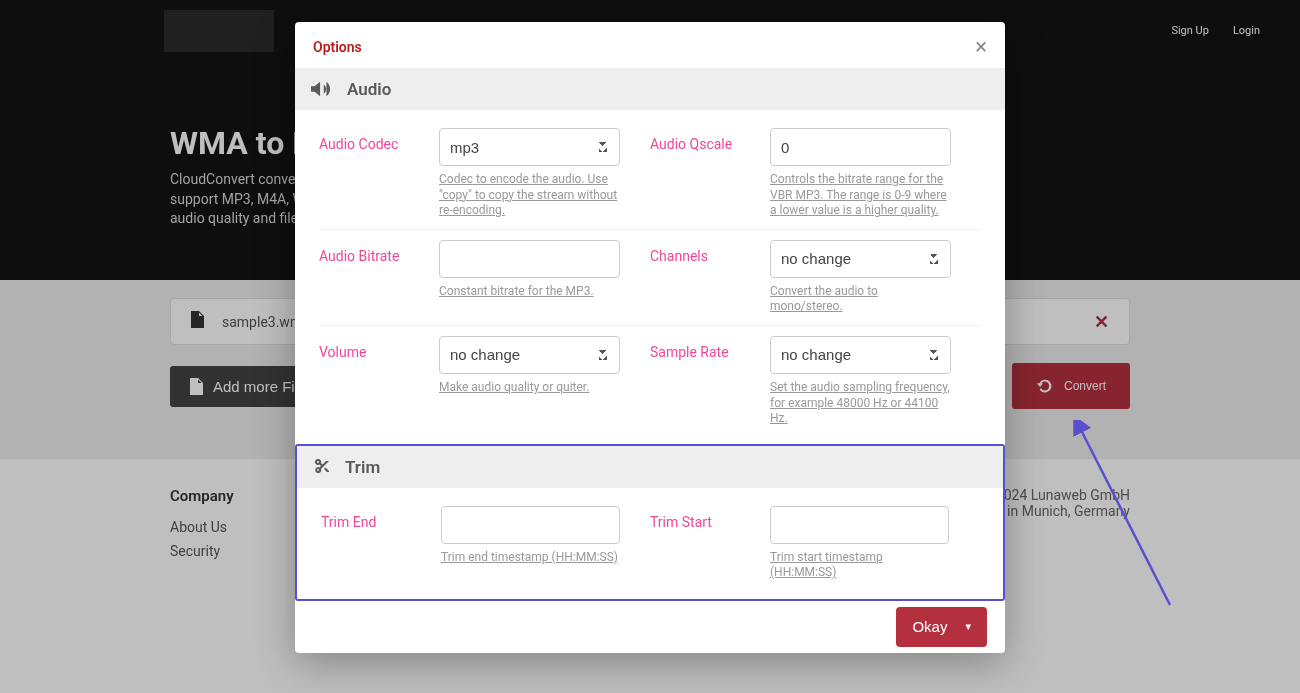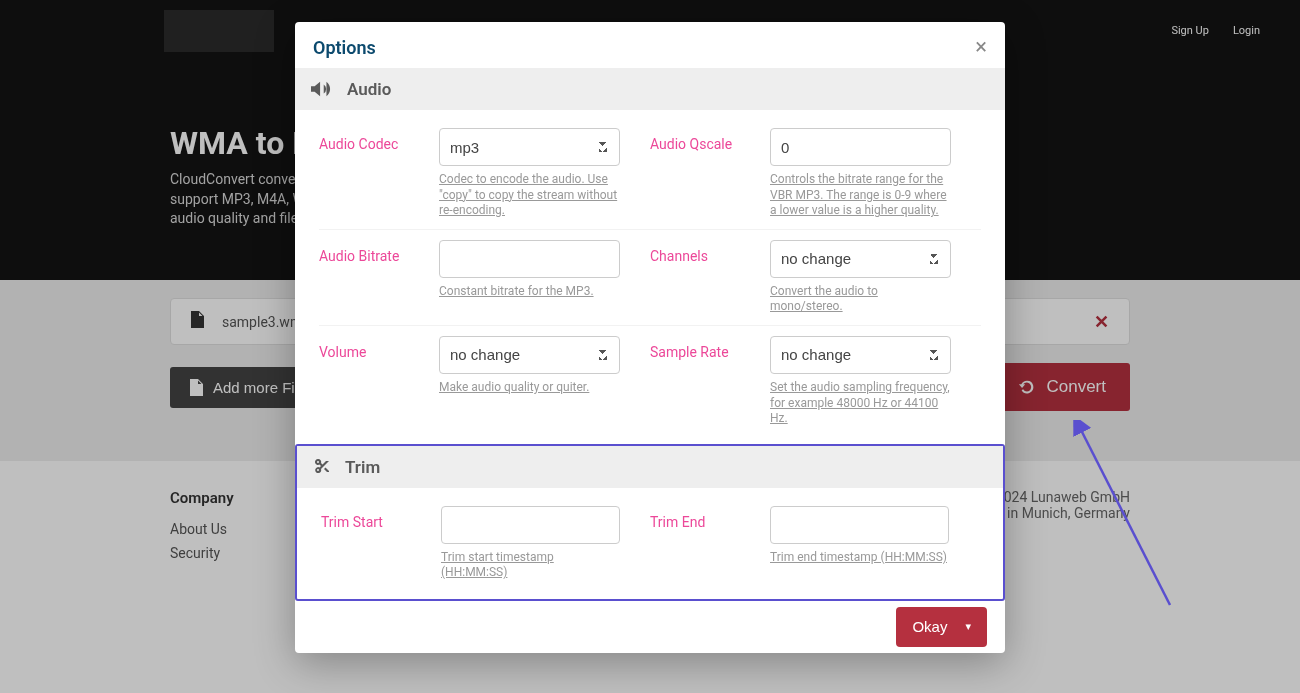--- a/index.html
+++ b/index.html
@@ -11,32 +11,32 @@
 .hero h1 { font-size: 32px; font-weight: 700; margin-bottom: 8px; }
 .hero p { color: #d9d9d9; font-size: 14px; line-height: 1.4; max-width: 320px; }
 .filearea { background: #eee; padding: 18px 170px 50px; }
 .filerow { background: #fff; border: 1px solid #dfdfdf; border-radius: 4px; display: flex; align-items: center; padding: 12px 20px; margin-bottom: 18px; }
 .filerow .fi { margin-right: 18px; }
 .filerow .fn { color: #555; font-size: 14px; }
 .filerow .fx { margin-left: auto; color: #b5303f; cursor: pointer; font-weight: 700; font-size: 18px; }
 .actions { display: flex; justify-content: space-between; align-items: center; }
 .btn { display: inline-flex; align-items: center; gap: 10px; padding: 12px 20px; border-radius: 3px; cursor: pointer; font-size: 15px; border: none; }
 .btn-dark { background: #434343; color: #fff; }
-.btn-red { background: #b5303f; color: #fff; font-size: 17px; padding: 14px 24px; }
+.btn-red { background: #b5303f; color: #fff; font-size: 12px; padding: 14px 24px; }
 .footer { padding: 28px 170px; display: flex; gap: 120px; font-size: 14px; color: #555; position: relative; }
 .footer h4 { color: #333; font-size: 15px; margin-bottom: 14px; font-weight: 600; }
 .footer a { display: block; color: #555; text-decoration: none; margin-bottom: 8px; }
 .footer .right { margin-left: auto; text-align: right; color: #666; }
 .stats { text-align: center; color: #555; font-size: 19px; padding: 16px 0 40px; }
 .stats b { color: #333; font-weight: 700; }
 
 .overlay { position: absolute; inset: 0; background: rgba(0,0,0,0.25); }
 .modal { position: absolute; left: 295px; top: 22px; width: 710px; background: #fff; border-radius: 4px; box-shadow: 0 10px 40px rgba(0,0,0,.3); font-size: 14px; color: #333; }
 .modal-header { padding: 14px 18px 10px; display: flex; justify-content: space-between; align-items: center; }
-.modal-header h3 { color: #0c4a6e; font-size: 18px; font-weight: 600; }
+.modal-header h3 { color: #b91c1c; font-size: 14px; font-weight: 600; }
 .modal-header .close { color: #888; font-size: 22px; cursor: pointer; line-height: 1; }
 .sec-head { background: #eee; padding: 11px 16px; display: flex; align-items: center; gap: 16px; color: #5a5a5a; font-weight: 600; font-size: 17px; }
 .sec-body { padding: 8px 24px; }
 .row { display: flex; padding: 10px 0; border-bottom: 1px solid #f2f2f2; }
 .row:last-child { border-bottom: none; }
 .cell { width: 50%; display: flex; }
 .label { width: 120px; color: #ec4899; padding-top: 8px; font-size: 14px; }
 .field { flex: 1; padding-right: 30px; }
 .help { color: #999; font-size: 12px; margin-top: 6px; line-height: 1.3; text-decoration: underline; }
 .form-control { width: 100%; height: 38px; border: 1px solid #ccc; border-radius: 4px; padding: 0 10px; font-size: 15px; color: #444; background: #fff; }
@@ -177,31 +177,31 @@
   <div class="trim-wrap">
     <div class="sec-head">
       <svg width="16" height="16" viewBox="0 0 16 16">
           <path fill="#5a5a5a" d="M5 0a3 3 0 1 0 1.5 5.6L8 7l-1.5 1.4A3 3 0 1 0 8 10l8-8h-3L9.5 5.5 8 4a3 3 0 0 0-3-4zm0 2a1 1 0 1 1 0 2 1 1 0 0 1 0-2zm0 8a1 1 0 1 1 0 2 1 1 0 0 1 0-2zm6 0l3 3h3l-4.5-4.5L11 10z"></path>
         </svg>
       <span>Trim</span>
     </div>
     <div class="sec-body">
       <div class="row">
         <div class="cell">
+          <div class="label">Trim End</div>
+          <div class="field">
+            <input class="form-control" style="">
+            <div class="help">Trim end timestamp (HH:MM:SS)</div>
+          </div>
+        </div>
+        <div class="cell">
           <div class="label">Trim Start</div>
           <div class="field">
             <input class="form-control" style="">
             <div class="help">Trim start timestamp (HH:MM:SS)</div>
-          </div>
-        </div>
-        <div class="cell">
-          <div class="label">Trim End</div>
-          <div class="field">
-            <input class="form-control" style="">
-            <div class="help">Trim end timestamp (HH:MM:SS)</div>
           </div>
         </div>
       </div>
     </div>
   </div>
 
   <div class="modal-footer">
     <button class="okay-btn">
       <span>Okay</span>
       <span style="font-size:11px">▾</span>

